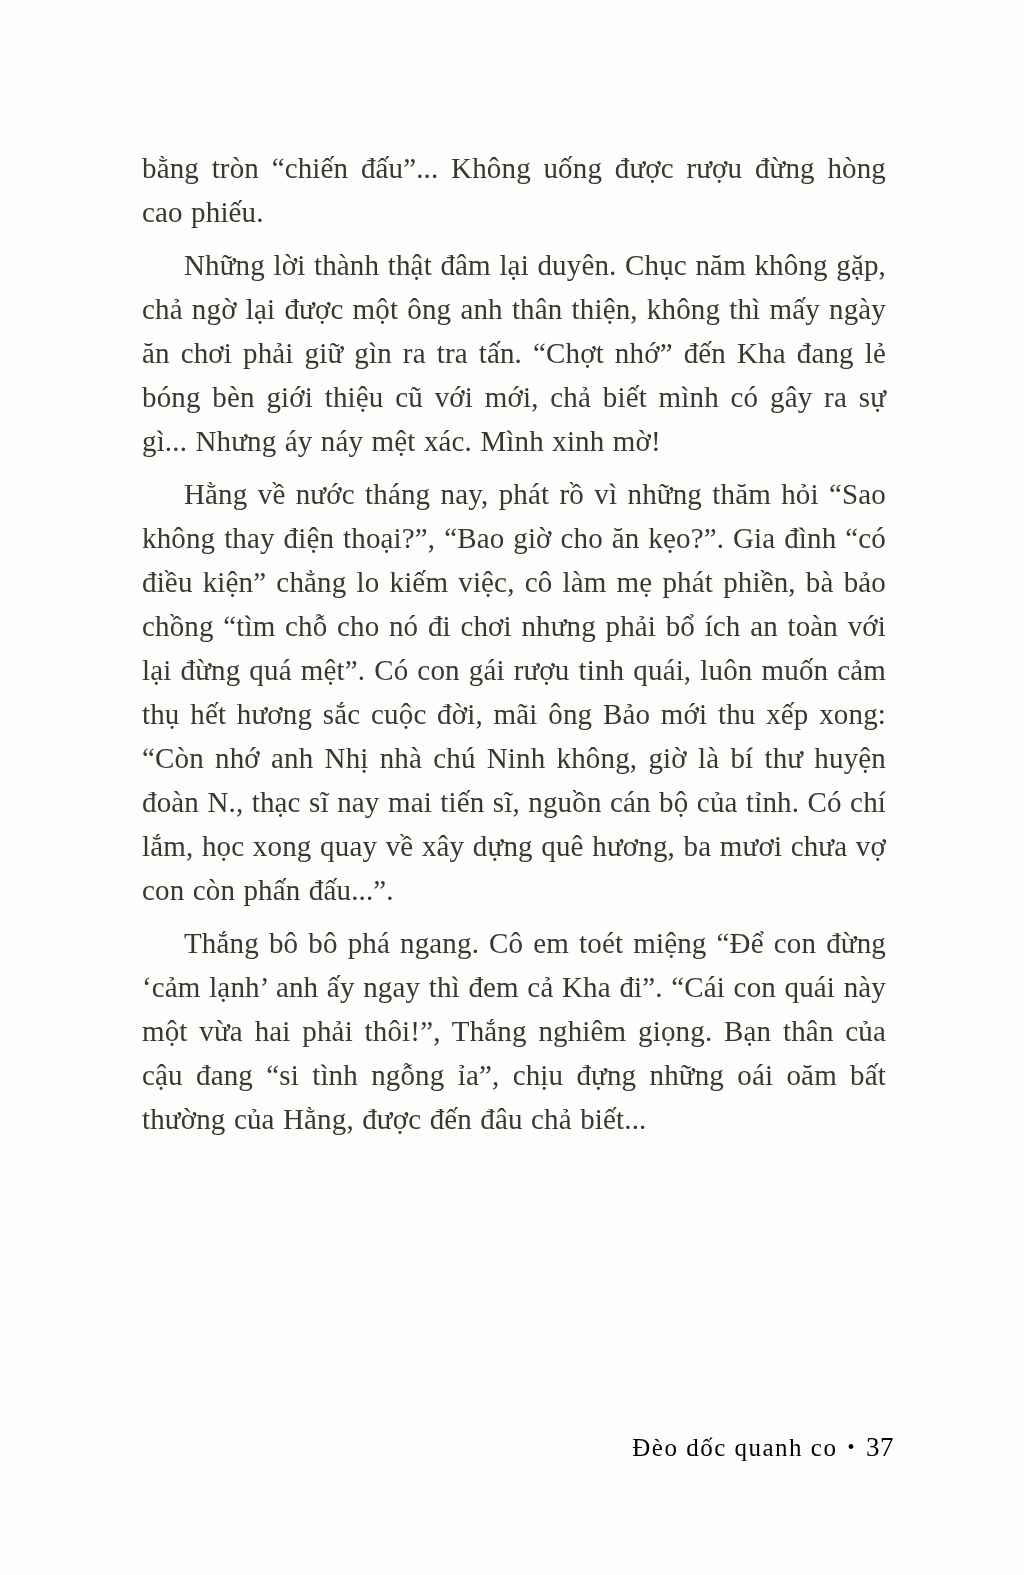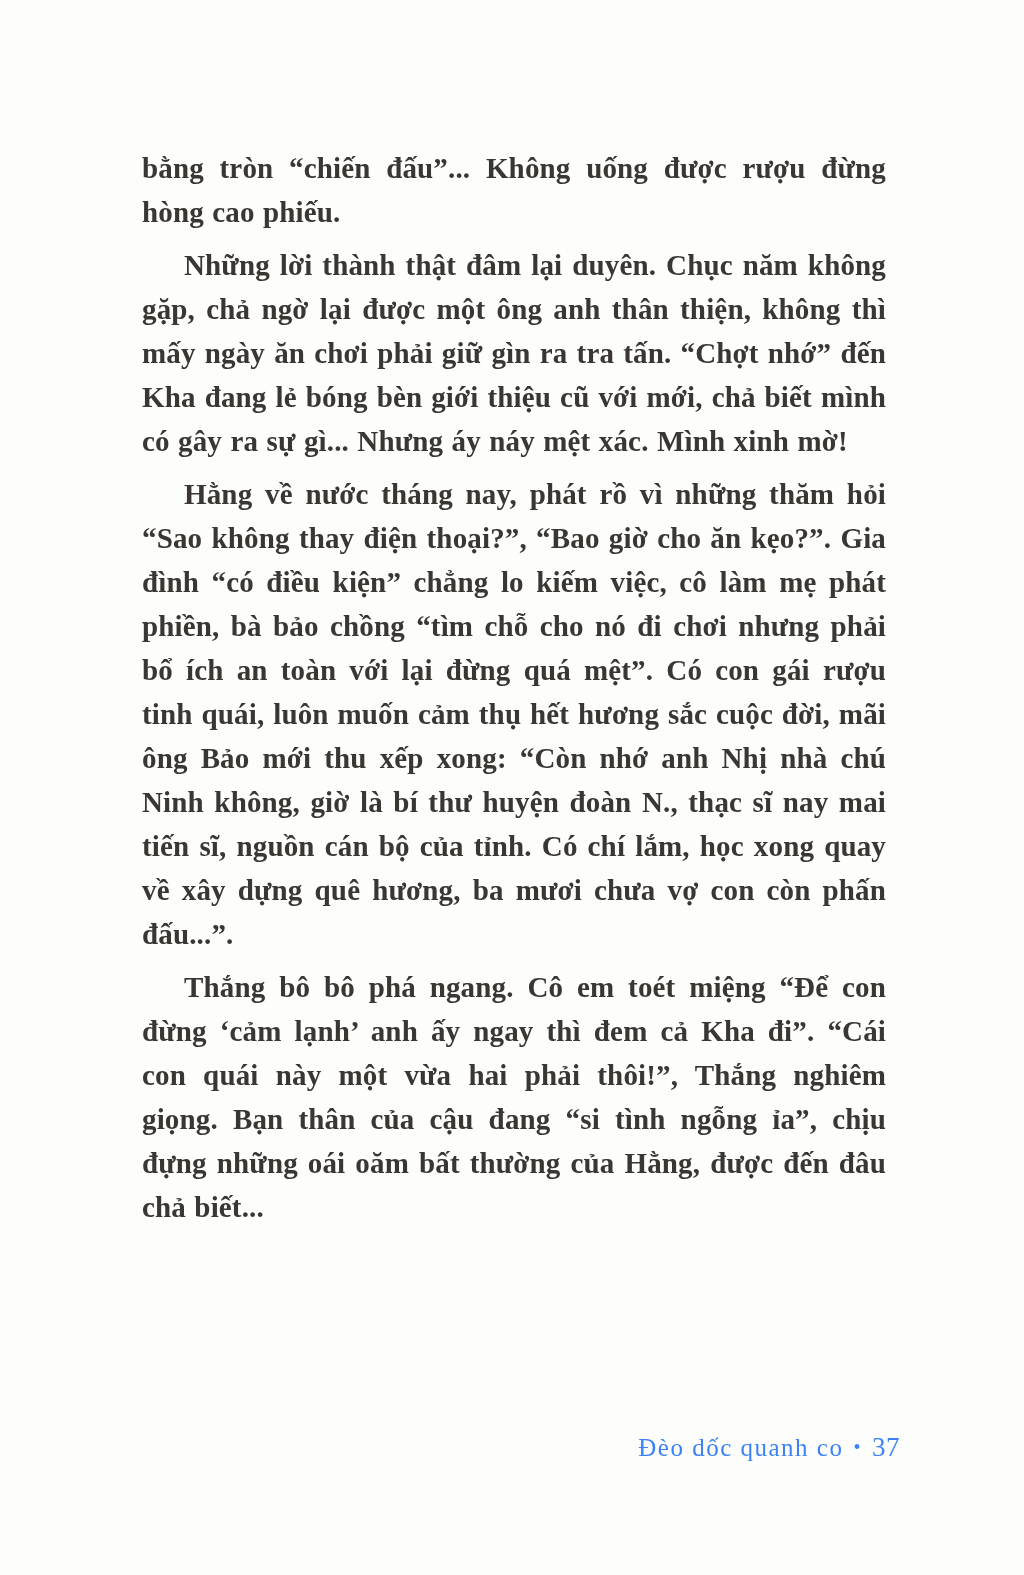--- a/index.html
+++ b/index.html
@@ -19,31 +19,30 @@
     top: 146px;
     width: 744px;
   }
   .para {
     margin: 0 0 9px 0;
     font-size: 29px;
     line-height: 44px;
     text-align: justify;
     letter-spacing: 0.15px;
     word-spacing: 1px;
-    font-weight: bold;
   }
   .para.indented {
     text-indent: 42px;
   }
   .page-footer {
     position: absolute;
     top: 1432px;
-    right: 124px;
+    right: 130px;
     font-size: 25px;
-    color: #3b82f6;
+    color: #000000;
     letter-spacing: 1.5px;
     white-space: nowrap;
   }
   .page-footer .sep {
     display: inline-block;
     margin: 0 10px;
     font-size: 20px;
     vertical-align: 2px;
   }
   .page-footer .page-num {

